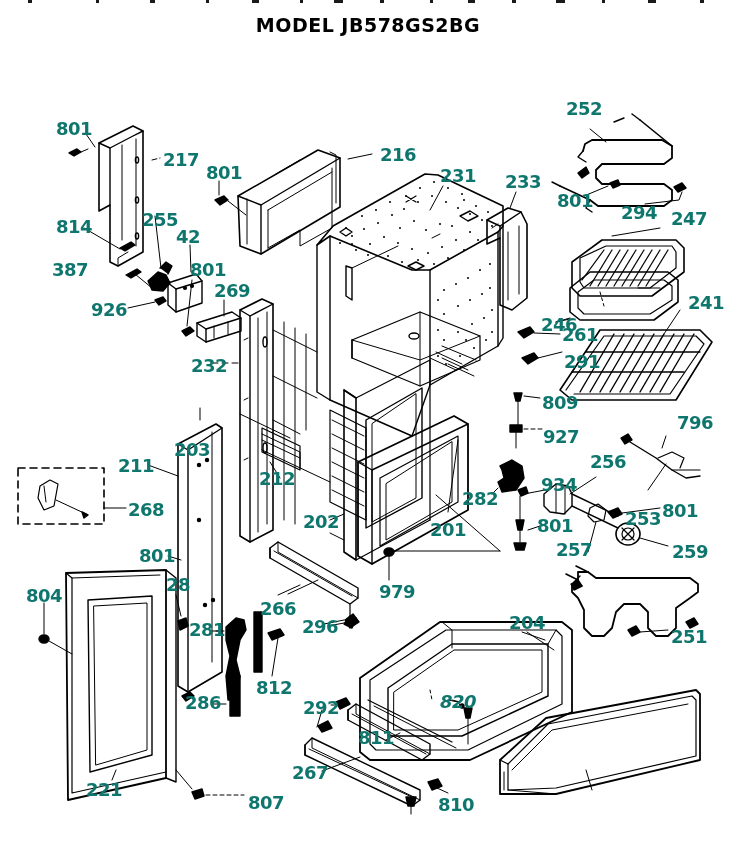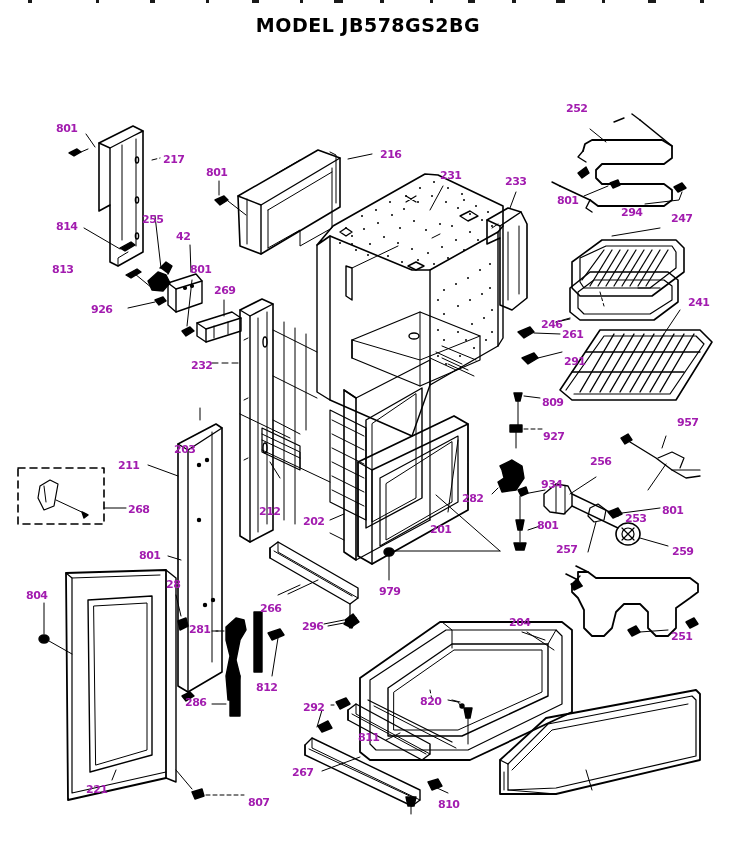--- a/index.html
+++ b/index.html
@@ -18,25 +18,25 @@
     font-family:"DejaVu Sans","Liberation Sans",sans-serif;
     font-weight:bold;
     font-size:19px;
     letter-spacing:0.5px;
   }
   #artwork{position:absolute;left:0;top:0;width:736px;height:842px;}
   .lbl{
     position:absolute;
     font-family:"DejaVu Sans","Liberation Sans",sans-serif;
     font-weight:bold;
-    font-size:11px;
+    font-size:18px;
     line-height:15px;
     letter-spacing:-0.5px;
     white-space:nowrap;
-    color:#a21caf;
+    color:#0f766e;
   }
   #scanartifacts{position:absolute;left:0;top:0;width:736px;height:6px;}
 </style>
 </head>
 <body>
 
 <div id="sheet">
 
   <svg id="scanartifacts" viewBox="0 0 736 6" preserveAspectRatio="none">
     <g fill="#1a1a1a">
@@ -641,35 +641,35 @@
   <div class="lbl" style="left:380px; top:147px;">216</div>
   <div class="lbl" style="left:440px; top:168px;">231</div>
   <div class="lbl" style="left:505px; top:174px;">233</div>
   <div class="lbl" style="left:566px; top:101px;">252</div>
   <div class="lbl" style="left:557px; top:193px;">801</div>
   <div class="lbl" style="left:621px; top:205px;">294</div>
   <div class="lbl" style="left:671px; top:211px;">247</div>
   <div class="lbl" style="left:56px;  top:219px;">814</div>
   <div class="lbl" style="left:142px; top:212px;">255</div>
   <div class="lbl" style="left:176px; top:229px;">42</div>
-  <div class="lbl" style="left:52px;  top:262px;">813</div>
+  <div class="lbl" style="left:52px;  top:262px;">387</div>
   <div class="lbl" style="left:190px; top:262px;">801</div>
   <div class="lbl" style="left:91px;  top:302px;">926</div>
   <div class="lbl" style="left:214px; top:283px;">269</div>
   <div class="lbl" style="left:541px; top:317px;">246</div>
   <div class="lbl" style="left:562px; top:327px;">261</div>
   <div class="lbl" style="left:564px; top:346px;margin-top:8px;">291</div>
   <div class="lbl" style="left:688px; top:295px;">241</div>
   <div class="lbl" style="left:191px; top:358px;">232</div>
   <div class="lbl" style="left:174px; top:398px;margin-top:44px;">203</div>
   <div class="lbl" style="left:542px; top:395px;">809</div>
   <div class="lbl" style="left:543px; top:429px;">927</div>
-  <div class="lbl" style="left:677px; top:415px;">957</div>
+  <div class="lbl" style="left:677px; top:415px;">796</div>
   <div class="lbl" style="left:118px; top:458px;">211</div>
-  <div class="lbl" style="left:259px; top:504px;text-align:center;">212</div>
+  <div class="lbl" style="left:259px; top:471px;text-align:center;">212</div>
   <div class="lbl" style="left:128px; top:502px;">268</div>
   <div class="lbl" style="left:303px; top:514px;">202</div>
   <div class="lbl" style="left:430px; top:522px;">201</div>
   <div class="lbl" style="left:462px; top:491px;">282</div>
   <div class="lbl" style="left:541px; top:477px;">934</div>
   <div class="lbl" style="left:590px; top:454px;">256</div>
   <div class="lbl" style="left:625px; top:491px;margin-top:20px;">253</div>
   <div class="lbl" style="left:537px; top:518px;">801</div>
   <div class="lbl" style="left:662px; top:503px;">801</div>
   <div class="lbl" style="left:556px; top:542px;">257</div>
@@ -679,21 +679,21 @@
   <div class="lbl" style="left:166px; top:577px;">28</div>
   <div class="lbl" style="left:189px; top:622px;">281</div>
   <div class="lbl" style="left:260px; top:581px;margin-top:20px;">266</div>
   <div class="lbl" style="left:302px; top:619px;">296</div>
   <div class="lbl" style="left:379px; top:584px;">979</div>
   <div class="lbl" style="left:185px; top:695px;">286</div>
   <div class="lbl" style="left:256px; top:680px;">812</div>
   <div class="lbl" style="left:509px; top:615px;">204</div>
   <div class="lbl" style="left:671px; top:629px;">251</div>
   <div class="lbl" style="left:303px; top:700px;">292</div>
-  <div class="lbl" style="left:420px; top:694px;">820</div>
+  <div class="lbl" style="left:440px; top:694px;font-style:italic;">820</div>
   <div class="lbl" style="left:358px; top:730px;">811</div>
   <div class="lbl" style="left:292px; top:765px;">267</div>
   <div class="lbl" style="left:86px;  top:782px;">221</div>
   <div class="lbl" style="left:248px; top:795px;">807</div>
   <div class="lbl" style="left:438px; top:797px;">810</div>
   <div class="lbl" style="left:392px; top:818px;margin-top:28px;">293</div>
   <div class="lbl" style="left:577px; top:842px;margin-top:16px;">222</div>
 
 </div>
 

